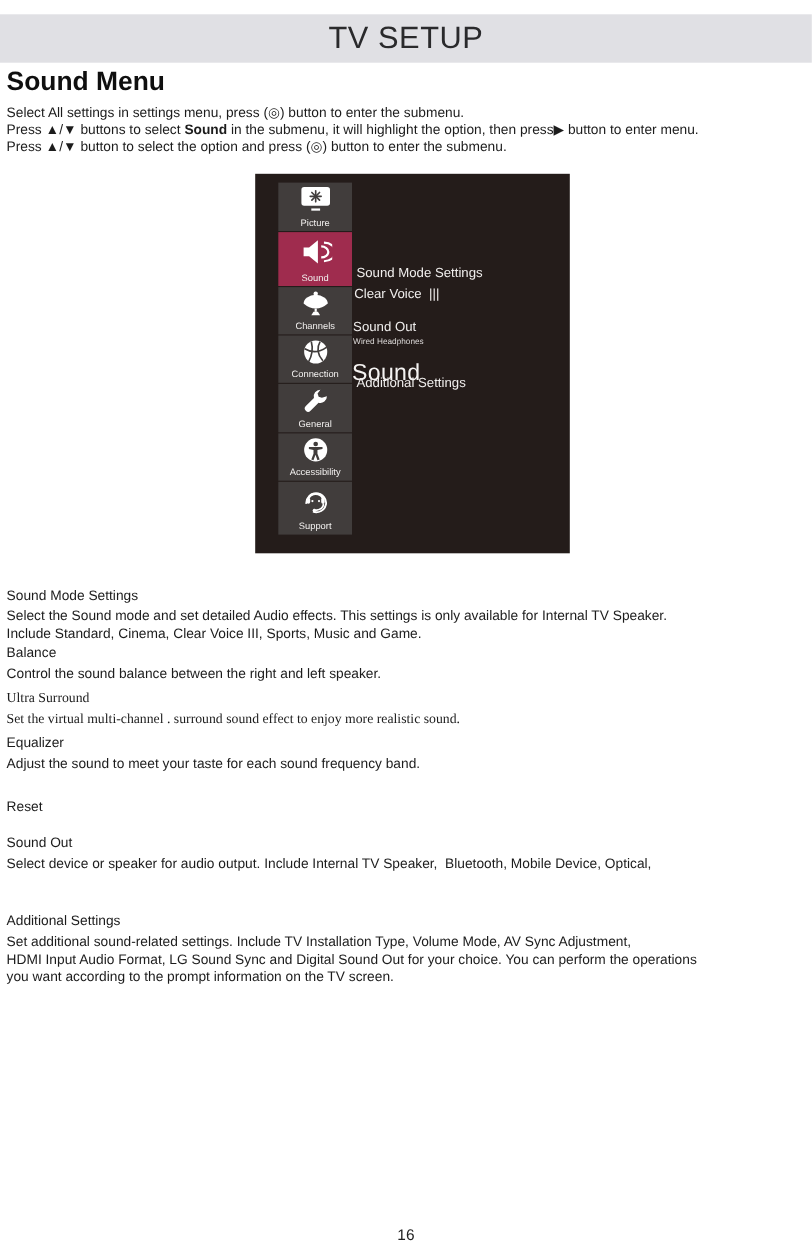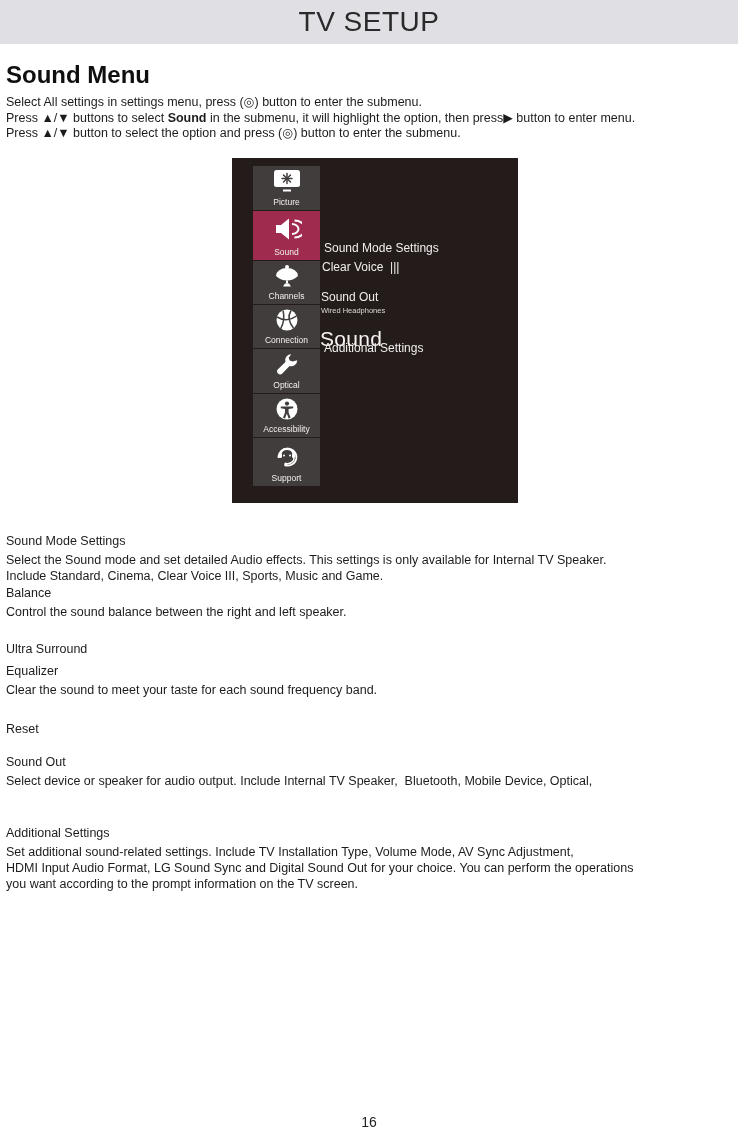--- a/index.html
+++ b/index.html
@@ -1,21 +1,21 @@
 <!DOCTYPE html>
 <html><head>
 <meta charset="utf-8">
 <style>
   html,body{margin:0;padding:0;}
   body{
     width:738px;height:1135px;position:relative;background:#ffffff;
     font-family:"Liberation Sans", sans-serif;color:#1e1e1e;overflow:hidden;
   }
   
-  .header-band{position:absolute;top:0;left:0;width:738px;height:44px;background:#e0e0e4;}
+  .header-band{position:absolute;top:13px;left:0;width:738px;height:44px;background:#e0e0e4;}
   .header-band .title{
     text-align:center;font-size:28px;line-height:44px;color:#2a2a2c;letter-spacing:.5px;
   }
   
   .doc-h1{position:absolute;top:61px;left:6px;font-size:24px;font-weight:bold;color:#0f0f0f;}
   
   .instructions{position:absolute;top:95px;left:6px;width:730px;font-size:12.5px;line-height:15.6px;color:#1c1c1c;}
   .instructions div{white-space:pre;}
   
   .tv-screen{position:absolute;top:158px;left:232px;width:286px;height:345px;background:#241c1a;}
@@ -26,21 +26,21 @@
   .tv-tile.h44{height:44px}.tv-tile.h49{height:49px}.tv-tile.h43{height:43px}.tv-tile.h48{height:48px}
   .tv-tile.selected{background:#9f2c4e;}
   .tv-title{position:absolute;left:88px;top:169px;font-size:21px;color:#f5f3f2;letter-spacing:.3px;}
   .tv-item{position:absolute;font-size:12px;color:#f0eeed;white-space:pre;}
   .tv-sub{position:absolute;font-size:7.5px;color:#dcd9d8;white-space:pre;}
   
   .sections{position:absolute;top:533px;left:6px;width:730px;font-size:12.5px;line-height:16px;color:#1c1c1c;}
   .sec .sec-title{margin-bottom:3px;}
   .sec-line{white-space:pre;}
   .sec:nth-of-type(2){margin-top:1px;}
-  .sec:nth-of-type(3){margin-top:21px;}
+  .sec:nth-of-type(3){margin-top:6px;font-family:Liberation Serif, serif;}
   .sec:nth-of-type(4){margin-top:6px;}
   .sec:nth-of-type(5){margin-top:23px;}
   .sec:nth-of-type(6){margin-top:17px;}
   .sec:nth-of-type(7){margin-top:36px;}
   
   .page-number{position:absolute;top:1114px;left:0;width:738px;text-align:center;font-size:14px;color:#222;}
   b{font-weight:bold;}
 </style>
 </head>
 <body>
@@ -114,21 +114,21 @@
       </span>
       <span class="tlabel">Connection</span>
     </div>
 
     <div class="tv-tile h44">
       <span class="ticon">
         <svg width="26" height="26" viewBox="0 0 26 26">
           <path fill="#fff" d="M23.2 8.2 a6 6 0 0 1 -7.6 5.9 L8.3 21.5 a3 3 0 0 1 -4.3 -4.3 l7.4 -7.3 a6 6 0 0 1 5.9 -7.6 l-2.6 3.4 1 2.9 2.9 1 z"></path>
         </svg>
       </span>
-      <span class="tlabel">Optical</span>
+      <span class="tlabel">General</span>
     </div>
 
     <div class="tv-tile h43">
       <span class="ticon">
         <svg width="26" height="26" viewBox="0 0 26 26">
           <circle cx="13" cy="13" r="10.5" fill="#fff"></circle>
           <circle cx="13" cy="7.6" r="2.1" fill="#413d3c"></circle>
           <path fill="#413d3c" d="M6.8 10.4 h12.4 v1.8 l-4.6 0.9 v3.4 l2 5.2 -2 0.7 -1.8 -5 -1.8 5 -2 -0.7 2 -5.2 v-3.4 l-4.2 -0.9 z"></path>
         </svg>
       </span>
@@ -171,25 +171,26 @@
     <div class="sec-line">Include Standard, Cinema, Clear Voice III, Sports, Music and Game.</div>
   </div>
 
   <div class="sec">
     <div class="sec-title">Balance</div>
     <div class="sec-line">Control the sound balance between the right and left speaker.</div>
   </div>
 
   <div class="sec">
     <div class="sec-title">Ultra Surround</div>
+    <div class="sec-line">Set the virtual multi-channel . surround sound effect to enjoy more realistic sound.</div>
   </div>
 
   <div class="sec">
     <div class="sec-title">Equalizer</div>
-    <div class="sec-line">Clear the sound to meet your taste for each sound frequency band.</div>
+    <div class="sec-line">Adjust the sound to meet your taste for each sound frequency band.</div>
   </div>
 
   <div class="sec">
     <div class="sec-title">Reset</div>
   </div>
 
   <div class="sec">
     <div class="sec-title">Sound Out</div>
     <div class="sec-line">Select device or speaker for audio output. Include Internal TV Speaker,  Bluetooth, Mobile Device, Optical,</div>
   </div>

